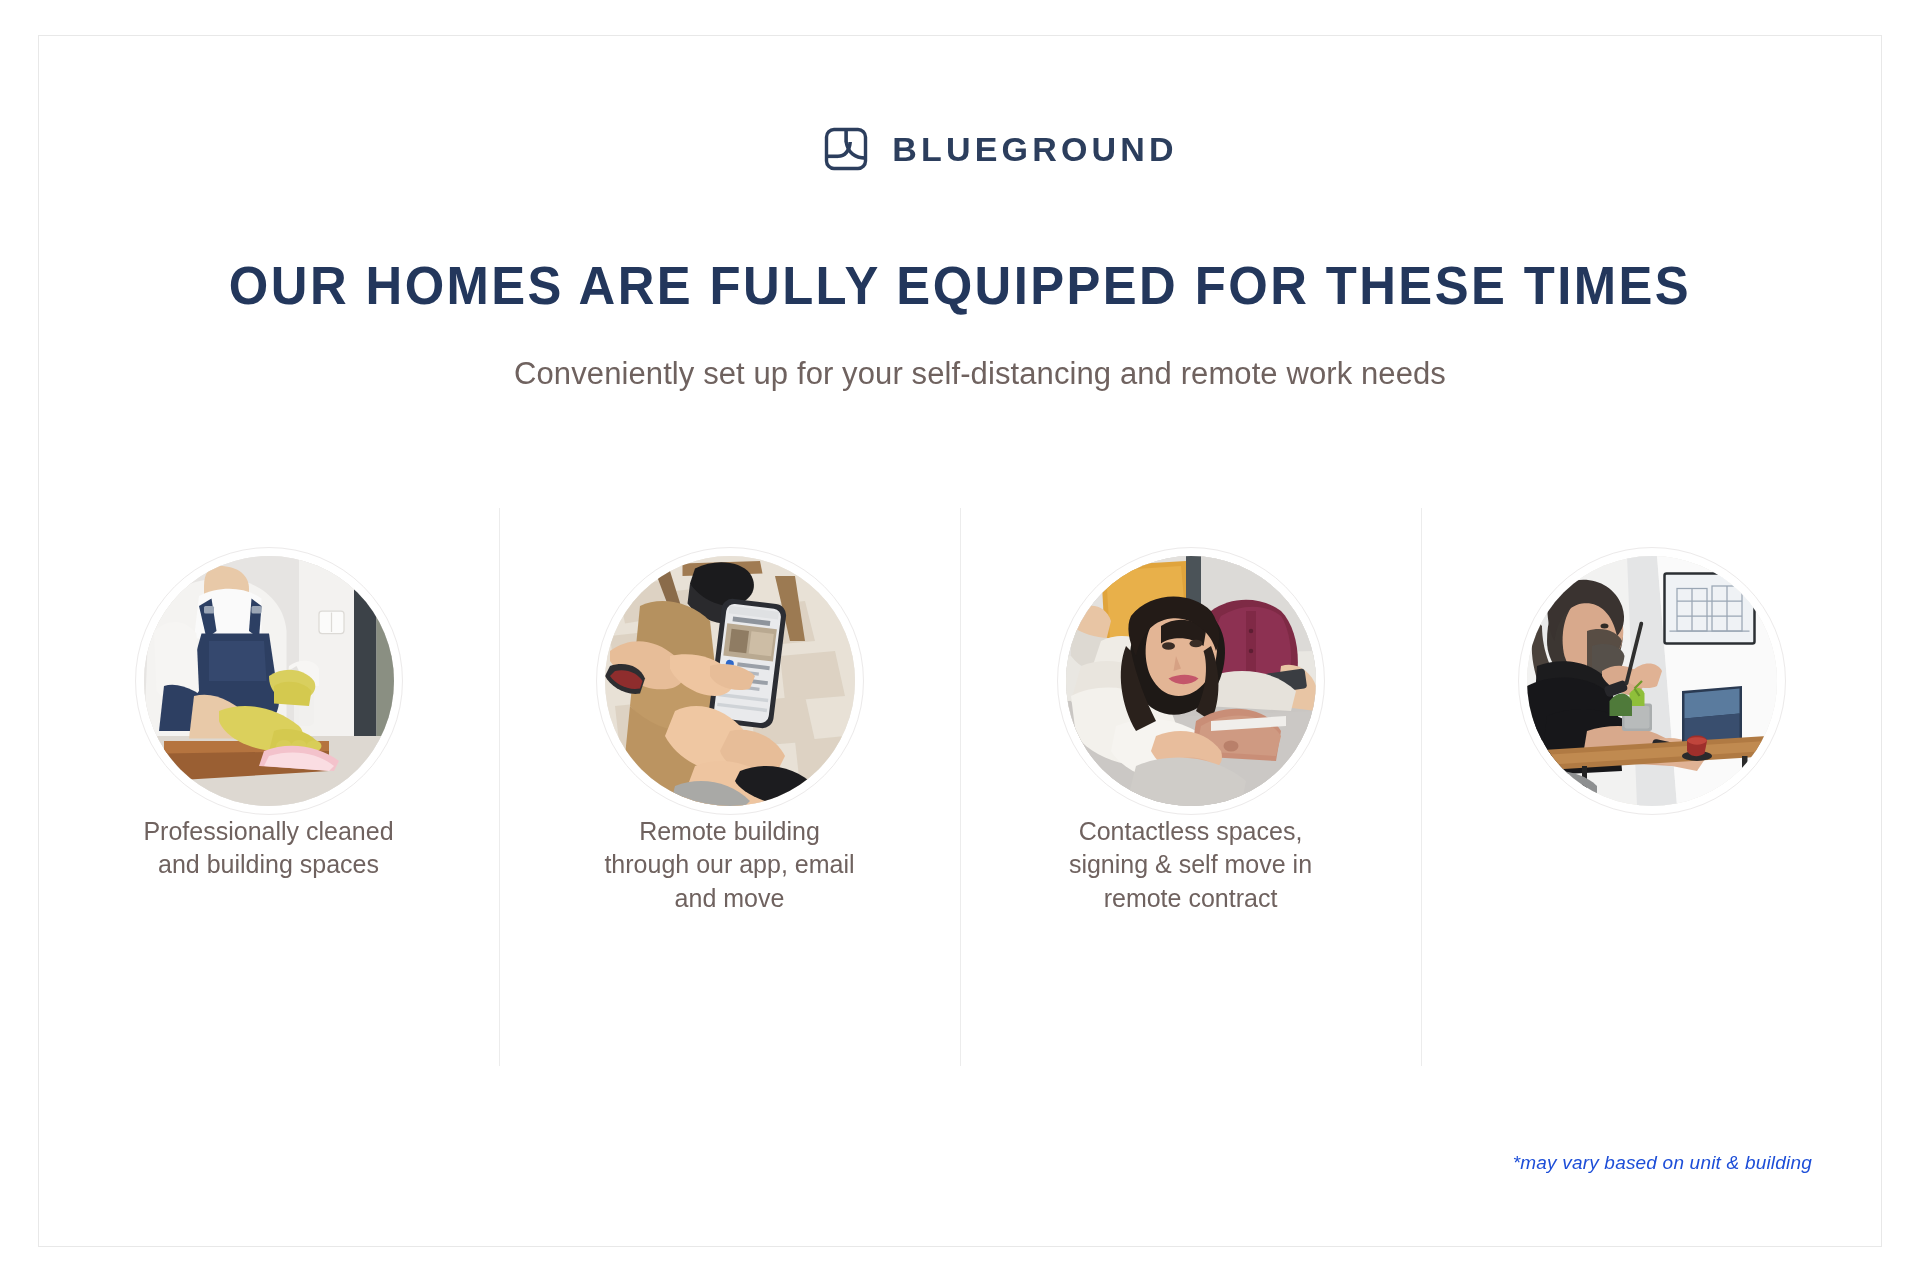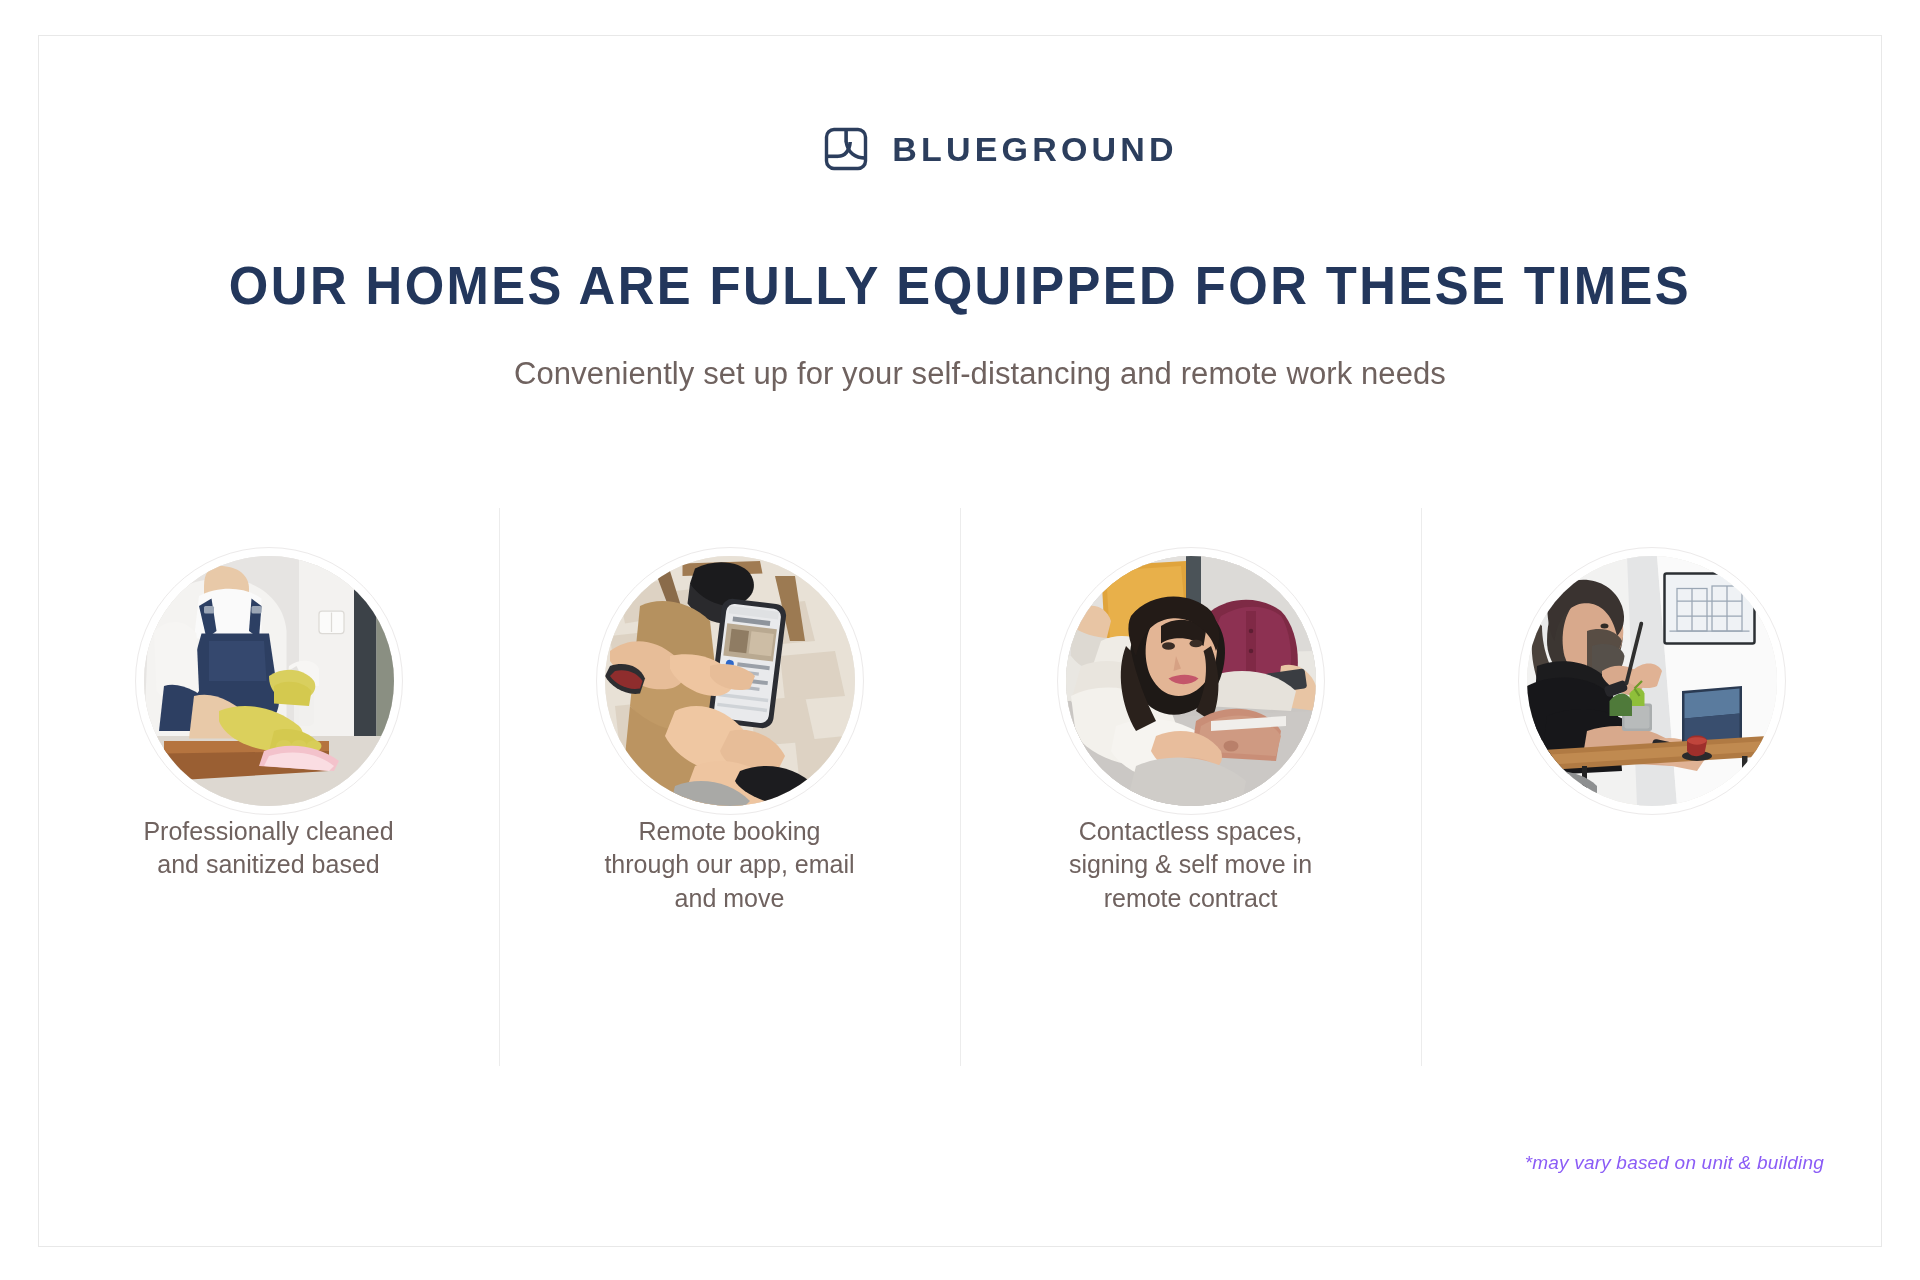--- a/index.html
+++ b/index.html
@@ -144,26 +144,26 @@
     font-family: "Liberation Sans", sans-serif;
     font-size: 25px;
     line-height: 1.33;
     color: #6f625f;
     font-weight: 400;
   }
 
   
   .footnote {
     position: absolute;
-    right: 96px;
+    right: 108px;
     top: 1152px;
     font-family: "Liberation Sans", sans-serif;
     font-style: italic;
     font-size: 19px;
-    color: #8b5cf6;
+    color: #1d4ed8;
     letter-spacing: 0.2px;
   }
 </style>
 </head>
 <body>
 
 <div class="page">
 
   <div class="frame"></div>
 
@@ -231,21 +231,21 @@
             <ellipse cx="56" cy="76" rx="3.2" ry="2.4" fill="#d8cd57"></ellipse>
             <ellipse cx="62" cy="76" rx="3.2" ry="2.4" fill="#d8cd57"></ellipse>
             <ellipse cx="68" cy="76" rx="3" ry="2.3" fill="#d8cd57"></ellipse>
             <path d="M48 78 C58 74 70 76 78 82 L76 86 L46 84 Z" fill="#f3c2cb"></path>
             <path d="M50 80 C60 77 70 79 76 84 L74 86 L48 84 Z" fill="#fadde2"></path>
           </svg>
         </div>
       </div>
       <div class="caption">
         <div>Professionally cleaned</div>
-        <div>and sanitized based</div>
+        <div>and building spaces</div>
       </div>
     </div>
 
     <div class="col">
       <div class="photo-wrap">
         <div class="photo">
           <svg viewBox="0 0 100 100" preserveAspectRatio="xMidYMid slice" aria-hidden="true">
             <rect x="0" y="0" width="100" height="100" fill="#e8e1d6"></rect>
             <g opacity="0.55" fill="#d3c7b4">
               <path d="M5 12 L22 10 L26 24 L8 27 Z"></path>
@@ -290,21 +290,21 @@
             <path d="M4 46 C9 45 13 47 15 50 L14 53 C9 54 4 51 2 48 Z" fill="#8f2d2d"></path>
             <path d="M28 62 C36 58 46 60 54 68 C60 74 58 84 50 86 C40 88 28 80 24 72 Z" fill="#efc7a2"></path>
             <path d="M50 70 C58 68 68 72 72 80 L68 88 C58 90 48 84 46 78 Z" fill="#e7bd98"></path>
             <path d="M36 84 C46 80 58 82 66 90 L64 100 L30 100 Z" fill="#eec5a0"></path>
             <path d="M54 86 C64 82 76 84 84 92 C88 96 84 100 76 100 C64 100 54 94 52 90 Z" fill="#1c1c1f"></path>
             <path d="M28 92 C38 88 50 90 58 98 L56 100 L26 100 Z" fill="#a9a9a6"></path>
           </svg>
         </div>
       </div>
       <div class="caption">
-        <div>Remote booking</div>
+        <div>Remote building</div>
         <div>through our app, email</div>
         <div>and move</div>
       </div>
     </div>
 
     <div class="col">
       <div class="photo-wrap">
         <div class="photo">
           <svg viewBox="0 0 100 100" preserveAspectRatio="xMidYMid slice" aria-hidden="true">
             <rect x="0" y="0" width="100" height="100" fill="#d9d7d4"></rect>

